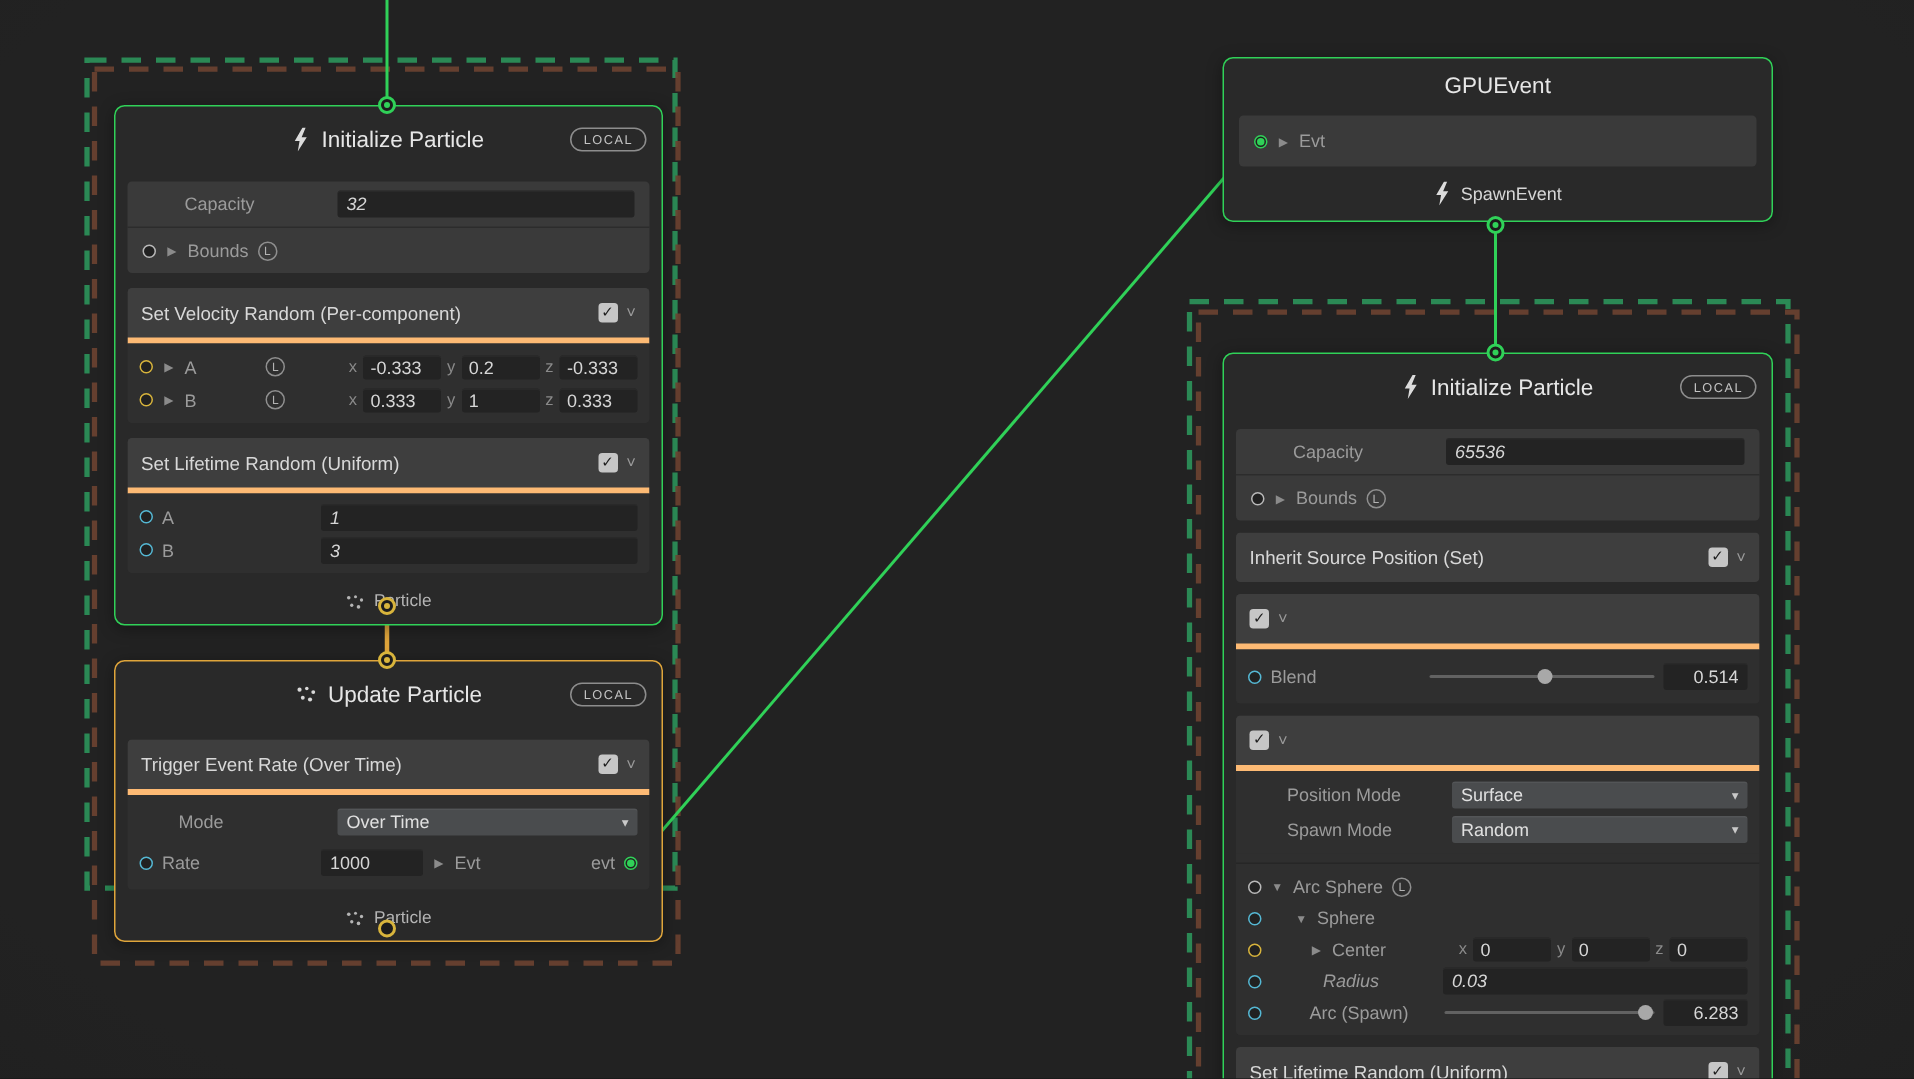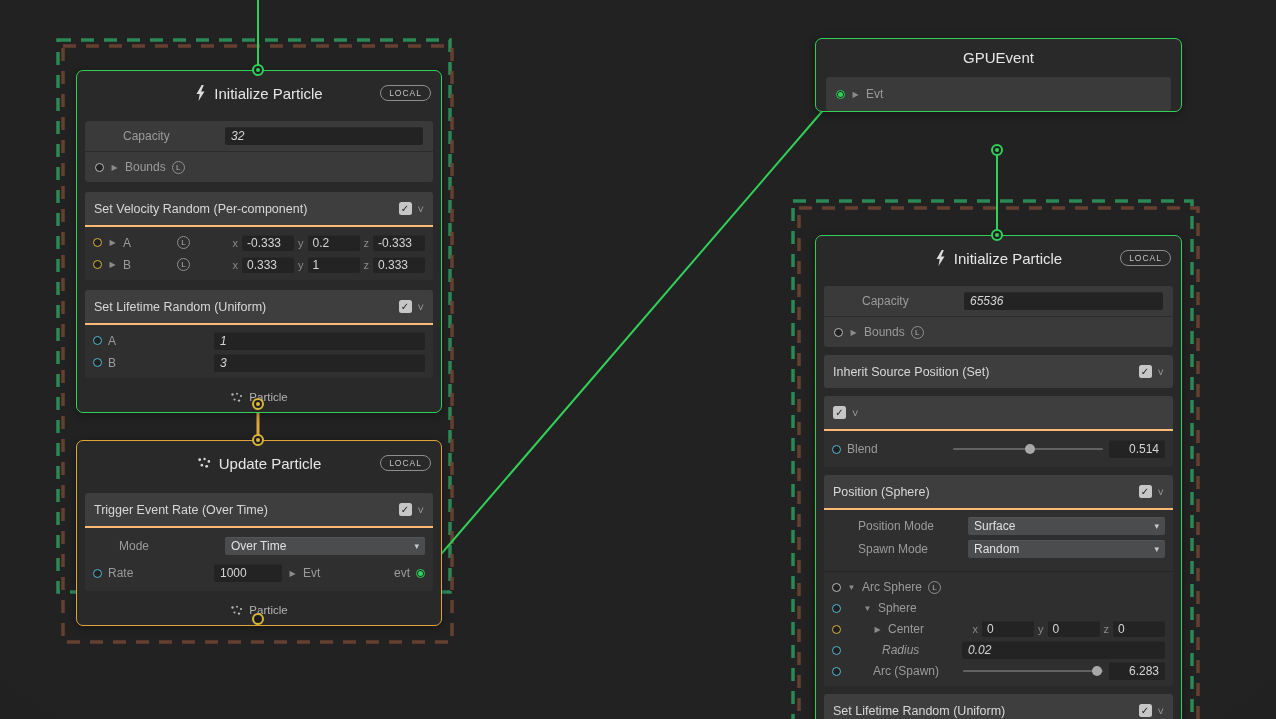--- a/index.html
+++ b/index.html
@@ -28,21 +28,21 @@
   .field{background:#232323;border-radius:2px;padding:2px 6px;font-size:12px;color:#d6d6d6;line-height:14px;
     box-shadow:inset 0 1px 0 rgba(255,255,255,.03);}
   .wide{flex:1;font-style:italic;}
   .mini{width:42px;flex:none;padding:1px 5px;}
   .w44{width:44px;flex:none;text-align:right;}
   .w56{width:56px;flex:none;}
 
   .block{margin:10px 8px 0;border-radius:3px;overflow:hidden;background:#2f2f2f;}
   .block.tight{margin-top:8px;}
   .block-header{display:flex;align-items:center;height:33px;background:#3e3e3e;padding:0 9px;
-    border-bottom:2px solid #fdba74;gap:6px;}
+    border-bottom:4px solid #fdba74;gap:6px;}
   .block-title{font-size:12.5px;color:#d8d8d8;flex:1;}
   .checkbox{width:13px;height:13px;background:#c6c6c6;border-radius:2.5px;color:#1d1d1d;font-size:10px;
     line-height:13px;text-align:center;flex:none;}
   .chev{color:#9a9a9a;font-size:11px;flex:none;}
   .block-body{padding:5px 6px;background:#2f2f2f;display:flex;flex-direction:column;gap:1px;}
   .prow{display:flex;align-items:center;gap:6px;padding:0 2px;height:21px;font-size:12px;}
   .prow.h26{height:26px;}
   .prow.h22{height:22px;}
   .prow.h20{height:20px;}
 
@@ -247,20 +247,26 @@
     <div class="node-header short">
       <span class="node-title">GPUEvent</span>
     </div>
     <div class="panel" style="margin:2px 10px 0;">
       <div class="srow" style="height:34px;">
         <span class="port p-green connected"></span>
         <span class="arrow">▶</span>
         <span class="row-label">Evt</span>
       </div>
     </div>
+    <div class="gpu-footer">
+      <svg width="11" height="16" viewBox="0 0 10 16">
+          <path d="M6.2 0 L1 9 H4.2 L3 16 L9 6.5 H5.6 L8.3 0 Z" fill="#dcdcdc"></path>
+        </svg>
+      <span>SpawnEvent</span>
+    </div>
   </div>
 
   <div class="node green" style="left:815px;top:235px;width:365px;height:520px;">
     <div class="node-header">
       <svg width="11" height="16" viewBox="0 0 10 16">
           <path d="M6.2 0 L1 9 H4.2 L3 16 L9 6.5 H5.6 L8.3 0 Z" fill="#dcdcdc"></path>
         </svg>
       <span class="node-title">Initialize Particle</span>
       <span class="badge">LOCAL</span>
     </div>
@@ -297,21 +303,20 @@
           <span class="slider">
               <span class="handle pos51"></span>
             </span>
           <span class="field w44">0.514</span>
         </div>
       </div>
     </div>
 
     <div class="block tight">
       <div class="block-header">
-        <span class="block-title">Position (Sphere)</span>
         <span class="checkbox">✓</span>
         <span class="chev">˅</span>
       </div>
       <div class="block-body">
         <div class="prow h22">
           <span class="sp20"></span>
           <span class="plabel w104l">Position Mode</span>
           <span class="dropdown">
             <span>Surface</span>
             <span class="dd-caret">▾</span>
@@ -350,21 +355,21 @@
             <span class="axis">y</span>
             <span class="field mini">0</span>
             <span class="axis">z</span>
             <span class="field mini">0</span>
           </span>
         </div>
         <div class="prow h20">
           <span class="port p-cyan"></span>
           <span class="sp29"></span>
           <span class="plabel w74l">Radius</span>
-          <span class="field wide">0.02</span>
+          <span class="field wide">0.03</span>
         </div>
         <div class="prow h20">
           <span class="port p-cyan"></span>
           <span class="sp20"></span>
           <span class="plabel w84l">Arc (Spawn)</span>
           <span class="slider">
               <span class="handle pos96"></span>
             </span>
           <span class="field w44">6.283</span>
         </div>

